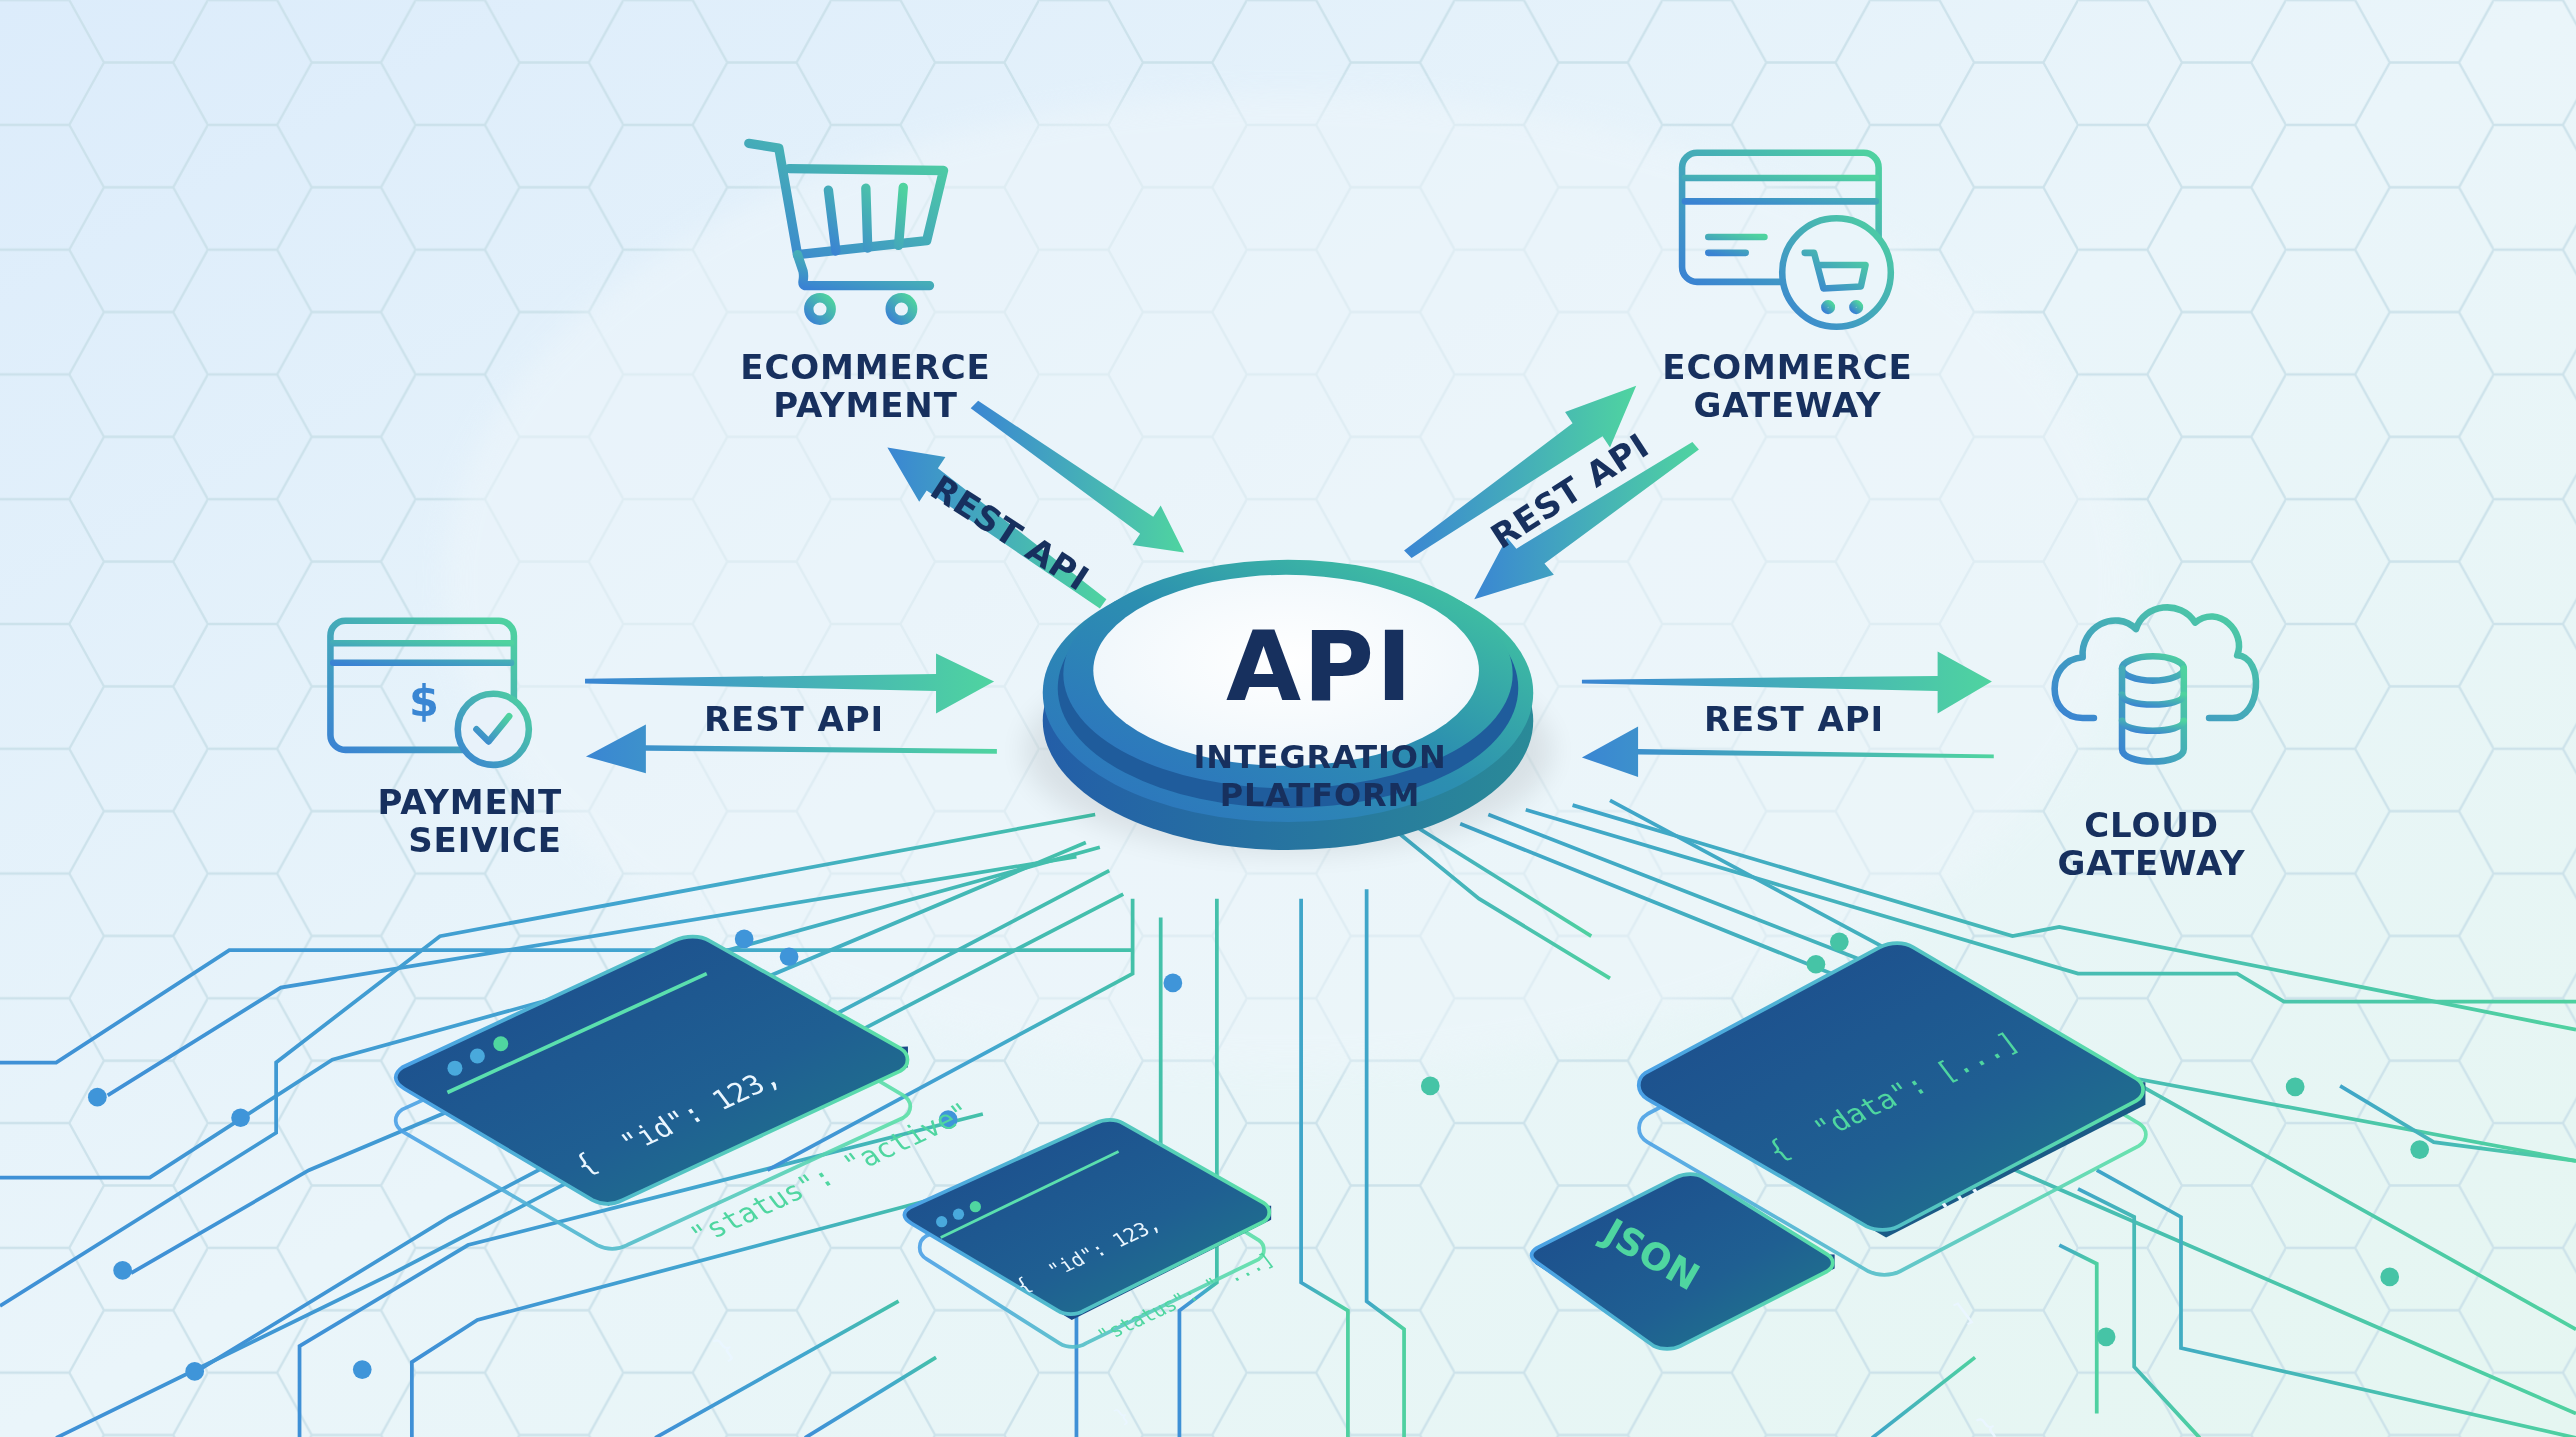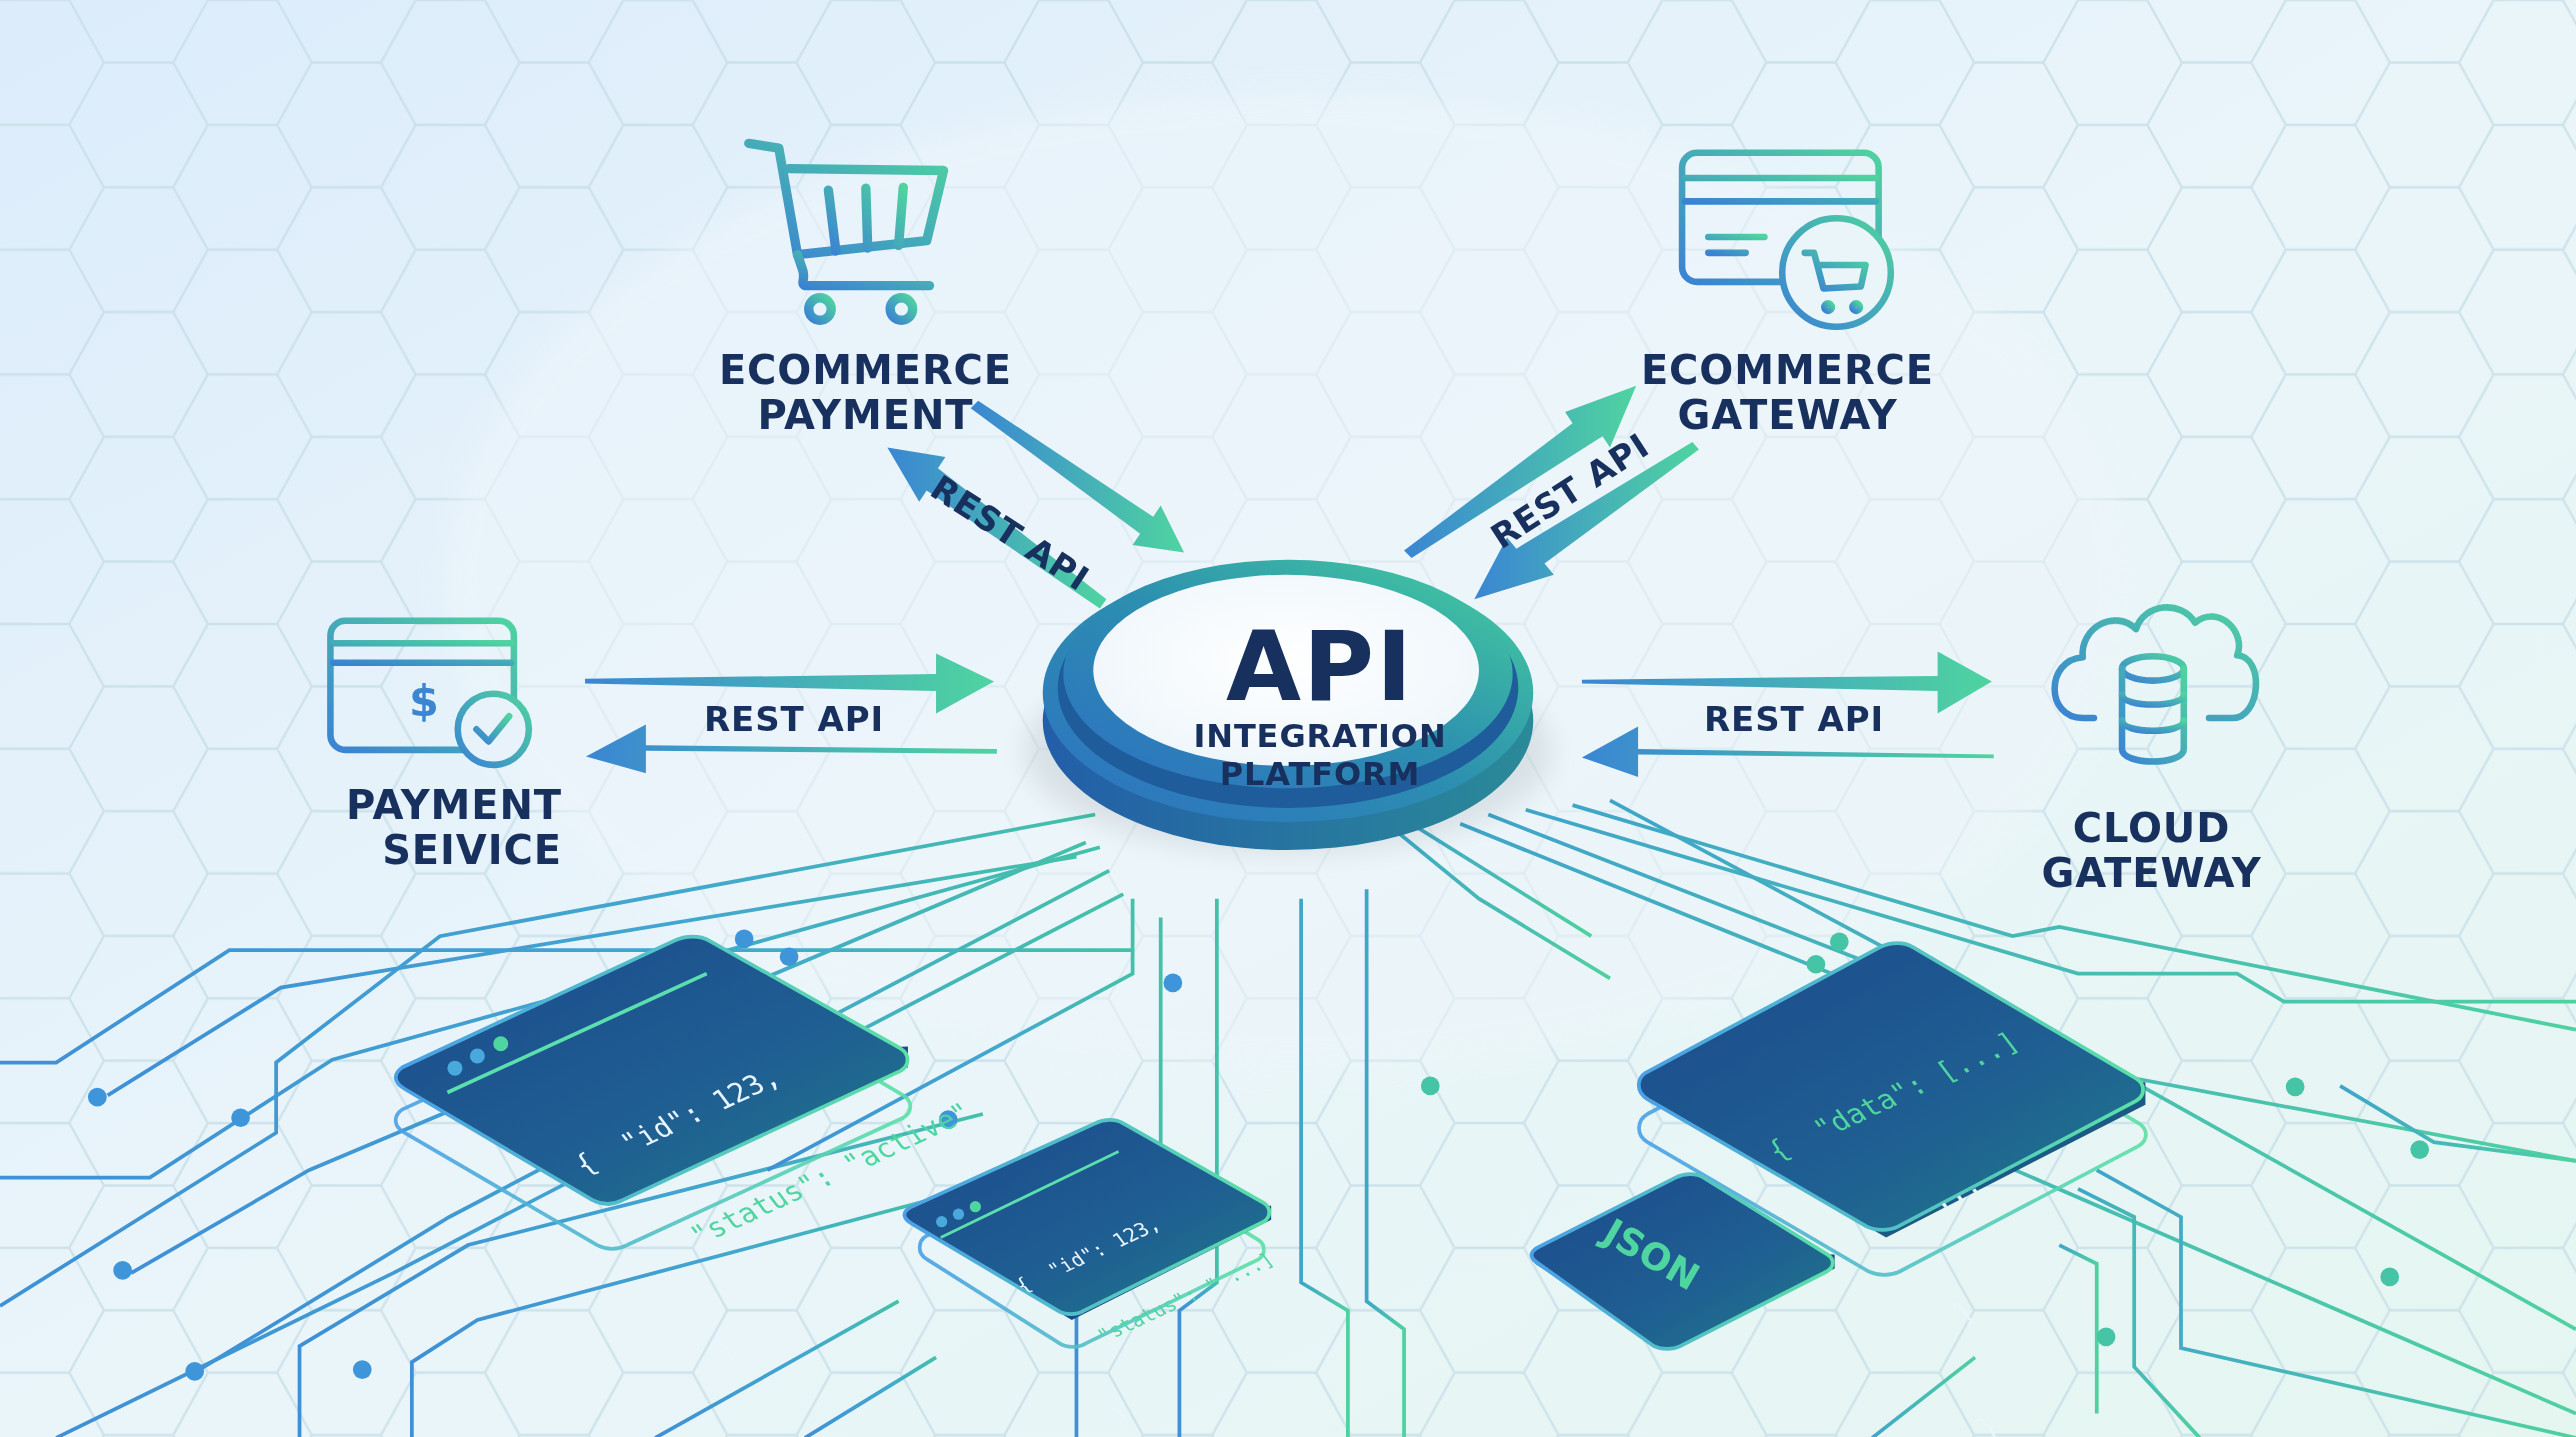--- a/index.html
+++ b/index.html
@@ -7,26 +7,26 @@
       width: 2576px; height: 1438px; overflow: hidden; position: relative;
       background: linear-gradient(135deg, #dfeefb 0%, #e9f4fa 45%, #e6f6f3 100%);
       font-family: "DejaVu Sans", "Liberation Sans", sans-serif;
     }
     #stage { position: absolute; left: 0; top: 0; width: 2576px; height: 1438px; }
     .label {
       position: absolute; color: #17305e; font-weight: bold;
       font-family: "DejaVu Sans", sans-serif; text-align: center;
       letter-spacing: 0.9px; line-height: 1.12;
     }
-    .node-label { font-size: 40px; }
+    .node-label { font-size: 34px; }
     .node-label span { display: block; }
     .api-label { font-size: 34px; white-space: nowrap; }
     .center-text { position: absolute; text-align: center; color: #17305e; font-weight: bold; }
     .center-title { font-size: 97px; letter-spacing: 1.9px; line-height: 1; }
-    .center-sub { font-size: 32px; letter-spacing: 0.9px; line-height: 1.2; margin-top: 2px; }
+    .center-sub { font-size: 32px; letter-spacing: 0.9px; line-height: 1.2; margin-top: 23px; }
     .center-sub span { display: block; }
     .code-text {
       position: absolute; font-family: "DejaVu Sans Mono", monospace;
       transform-origin: left top; white-space: pre; line-height: 1.35;
     }
     .code-key { color: #4fd6a0; }
     .code-brace { color: #eaf6ff; }
   </style>
 </head>
 <body>

